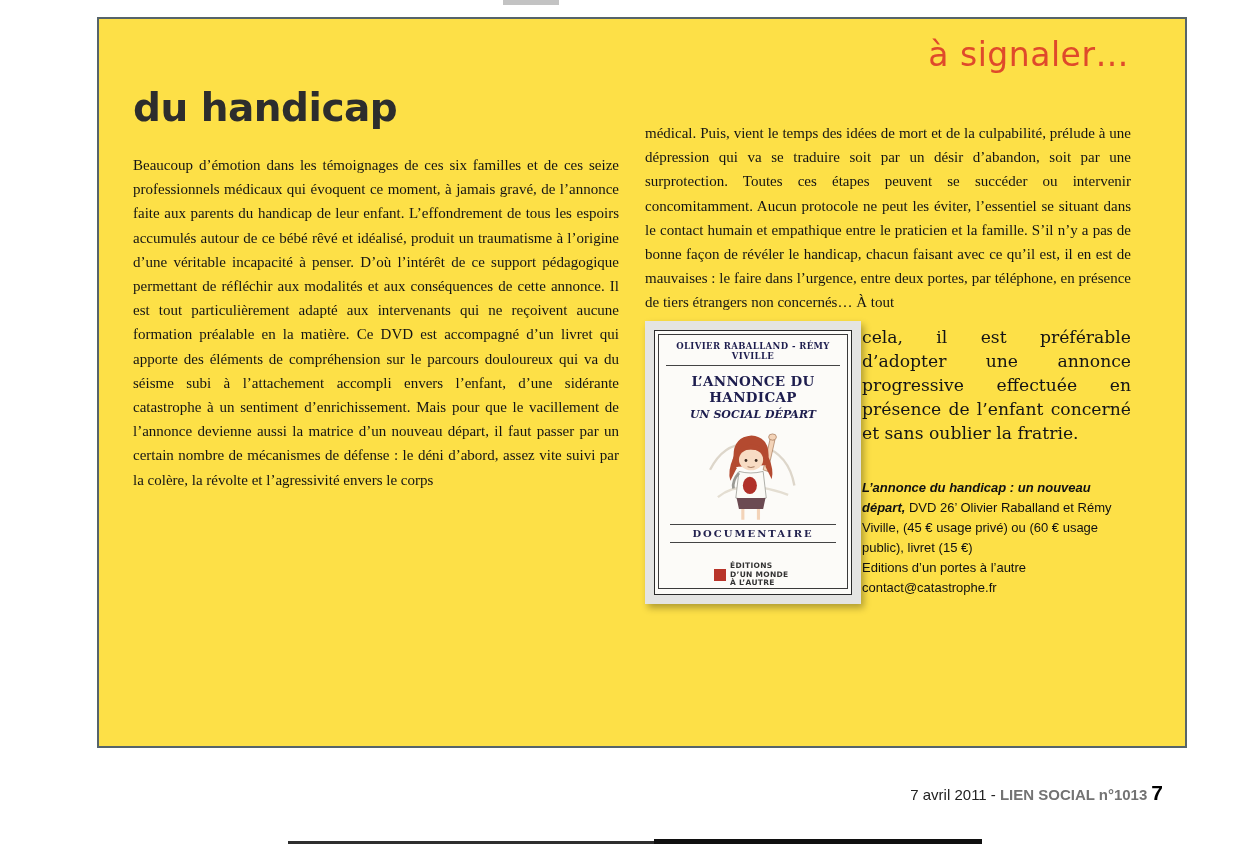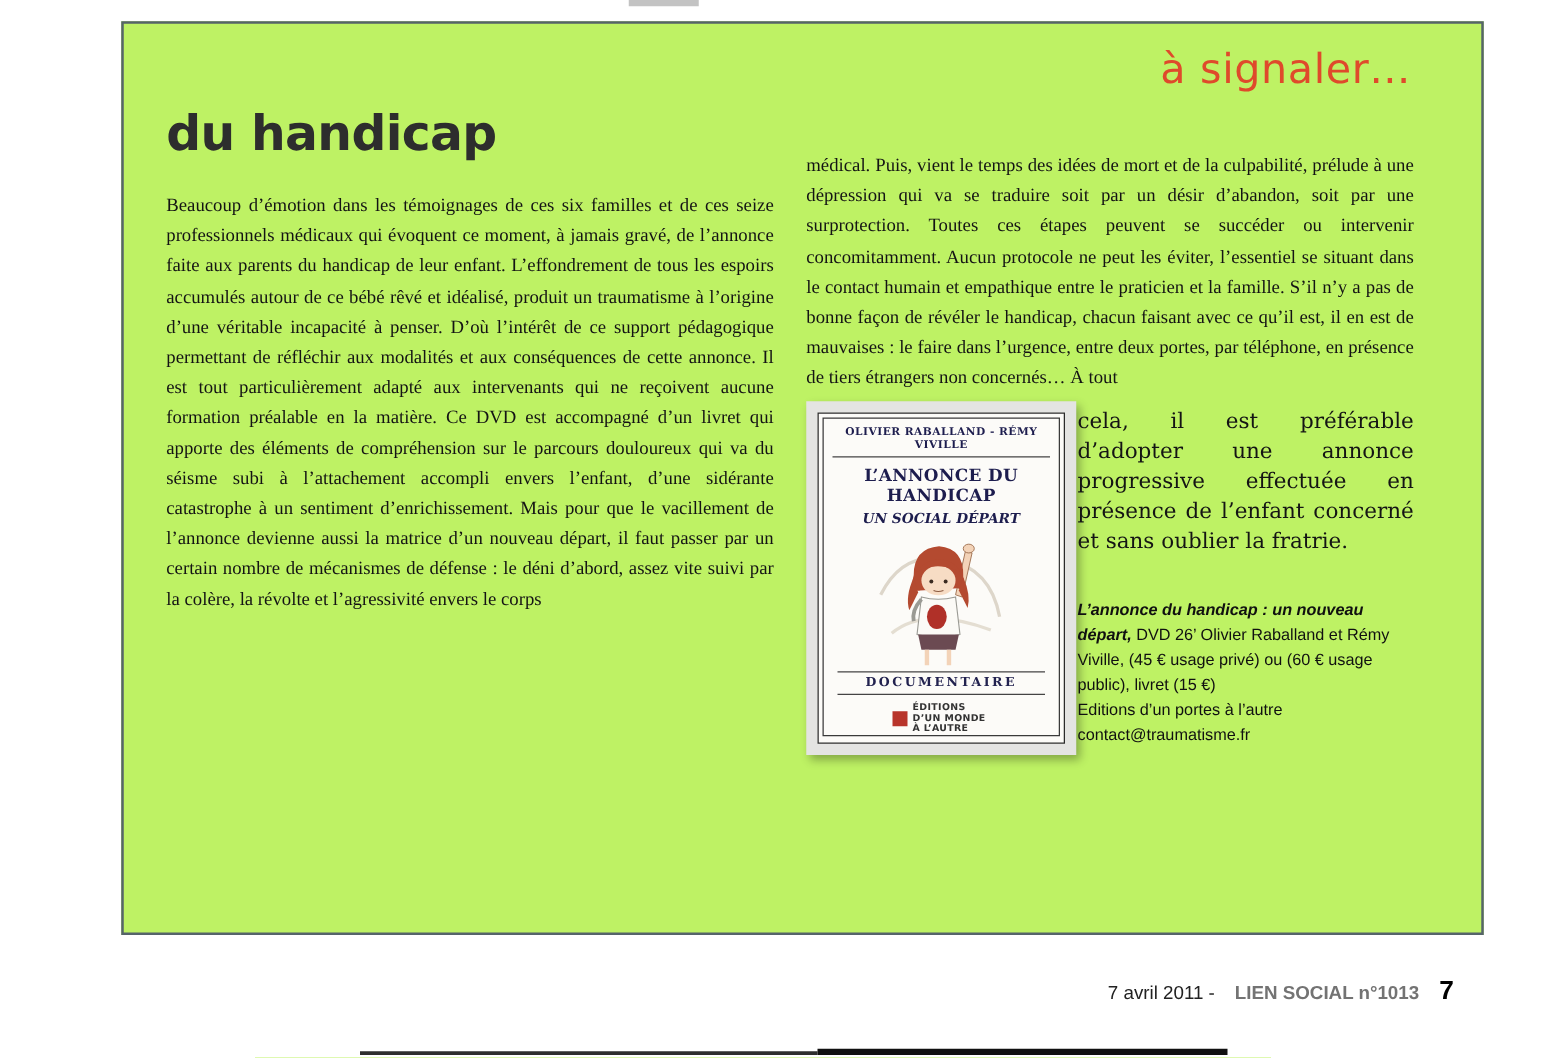--- a/index.html
+++ b/index.html
@@ -9,21 +9,21 @@
     position:relative;
     overflow:hidden;
     font-family:"DejaVu Serif", serif;
   }
   .page{position:absolute;inset:0;}
   
   .panel{
     position:absolute;
     left:97px;top:17px;
     width:1090px;height:731px;
-    background:#bef264;
+    background:#fde047;
     border:2px solid #56646a;
     box-sizing:border-box;
   }
   .signal{
     position:absolute;
     top:16px;right:56px;
     font-family:"DejaVu Sans", sans-serif;
     font-size:33px;
     font-weight:500;
     color:#df4a2b;
@@ -114,21 +114,21 @@
     border-top:1px solid #444;
     border-bottom:1px solid #444;
     width:88%;
     padding:3px 0;
     color:#22224f;
   }
   .cover-publisher{
     display:flex;
     align-items:center;
     gap:4px;
-    margin-top:6px;
+    margin-top:19px;
   }
   .pub-mark{
     width:12px;height:12px;
     background:#b8342a;
     flex:0 0 auto;
   }
   .pub-text{
     font-size:7.5px;
     line-height:8.5px;
     width:62px;
@@ -157,21 +157,21 @@
   .caption .lead{font-weight:bold;font-style:italic;}
   .caption .line{display:block;}
   .footer{
     position:absolute;
     right:78px;top:781px;
     font-family:"Liberation Sans", sans-serif;
     font-size:15px;
     color:#222;
     display:flex;
     align-items:baseline;
-    gap:16px;
+    gap:4px;
   }
   .footer .journal{font-weight:bold;color:#737373;}
   .footer .pageno{font-weight:bold;font-size:21px;color:#000;}
   
   .artifact{position:absolute;}
   .art-top{left:503px;top:0;width:56px;height:5px;background:#c3c3c3;}
   .art-bottom-1{left:288px;top:841px;width:366px;height:3px;background:#2e2e2e;}
   .art-bottom-2{left:654px;top:839px;width:328px;height:5px;background:#101010;}
 </style>
 </head>
@@ -231,21 +231,21 @@
                 </div>
               </div>
             </div>
           </div>
 
           <div class="beside">
             <p class="wrap-text">cela, il est préférable d’adopter une annonce progressive effectuée en présence de l’enfant concerné et sans oublier la fratrie.</p>
             <div class="caption">
               <span class="lead">L’annonce du handicap : un nouveau départ,</span><span> DVD 26’ Olivier Raballand et Rémy Viville, (45 € usage privé) ou (60 € usage public), livret (15 €)</span>
               <span class="line">Editions d’un portes à l’autre</span>
-              <span class="line">contact@traumatisme.fr</span>
+              <span class="line">contact@catastrophe.fr</span>
             </div>
           </div>
 
         </div>
       </div>
 
     </div>
   </div>
 
   <div class="footer">

